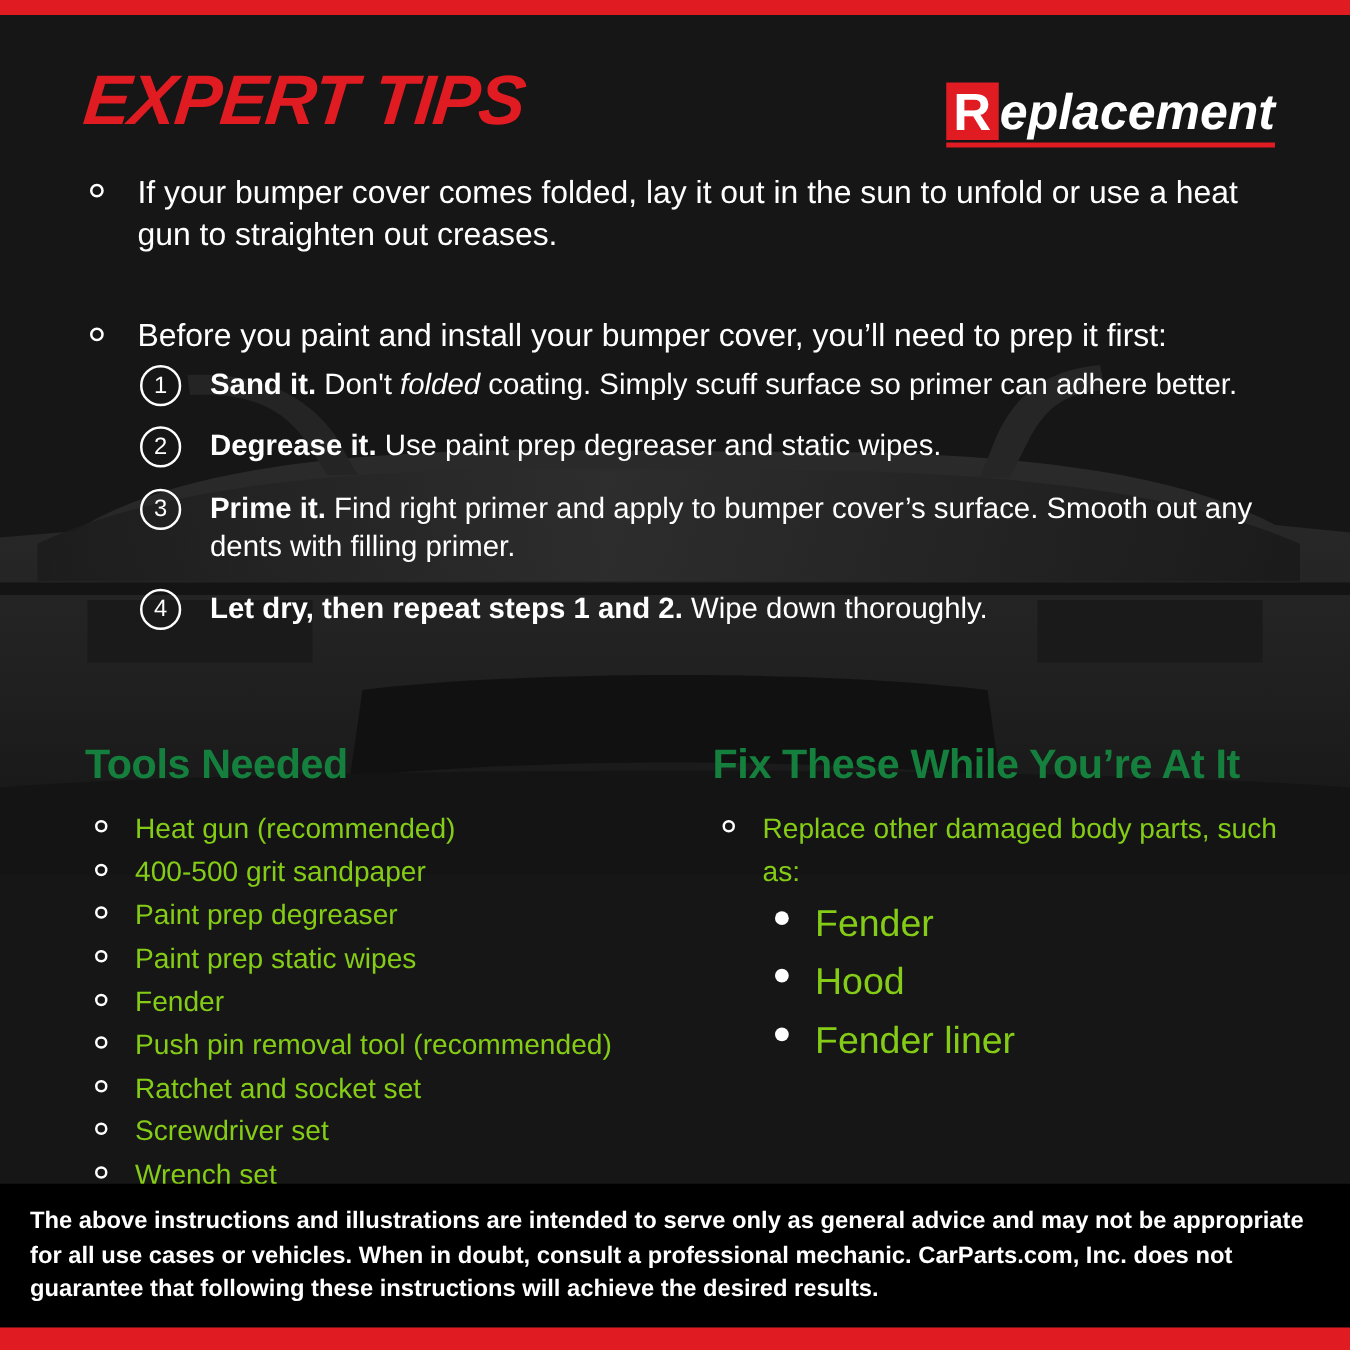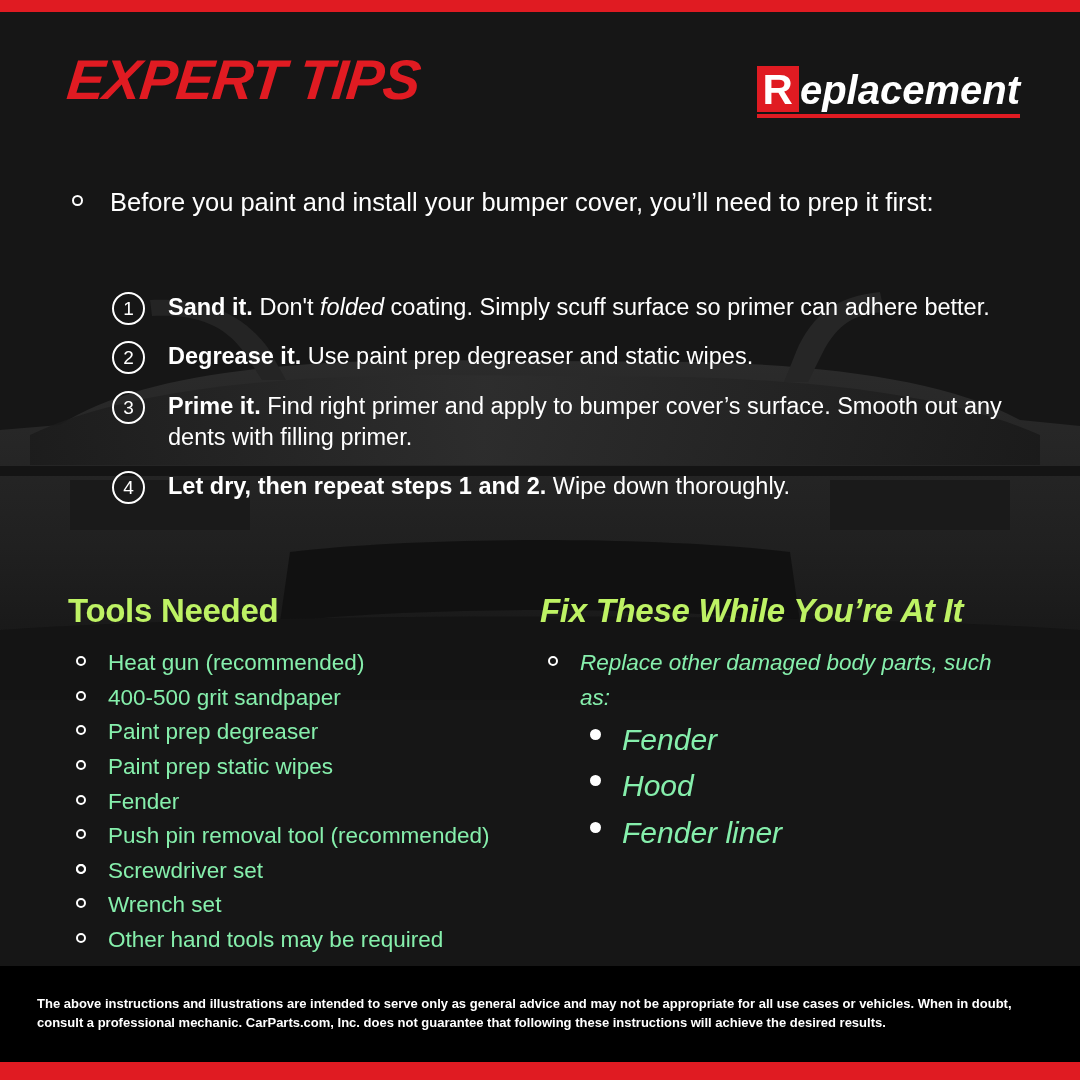--- a/index.html
+++ b/index.html
@@ -161,37 +161,36 @@
   
   .col-left {
     position: absolute;
     top: 592px;
     left: 68px;
     width: 500px;
   }
   .col-right {
     position: absolute;
     top: 592px;
-    left: 540px;
+    left: 570px;
     width: 480px;
-    font-style: italic;
   }
   .col-title {
     font-size: 33px;
     font-weight: bold;
     margin: 0 0 16px 0;
-    color: #bef264;
+    color: #15803d;
     letter-spacing: -0.3px;
   }
   .col-list li {
     position: relative;
     padding-left: 40px;
     font-size: 22.5px;
     line-height: 1.54;
-    color: #86efac;
+    color: #84cc16;
   }
   .col-list .hollow-dot {
     left: 8px;
     top: 10px;
     width: 10px;
     height: 10px;
   }
   .sub-list {
     list-style: none;
     margin: 2px 0 0 0;
@@ -217,22 +216,22 @@
   .disclaimer {
     position: absolute;
     left: 0;
     bottom: 18px;
     width: 1080px;
     background: #000000;
     padding: 12px 20px 12px 20px;
     box-sizing: border-box;
   }
   .disclaimer p {
-    margin: 17px;
-    font-size: 13px;
+    margin: 4px;
+    font-size: 19px;
     font-weight: bold;
     line-height: 1.45;
     color: #ffffff;
   }
 </style>
 </head>
 <body>
 
 <div class="page">
 
@@ -266,20 +265,24 @@
 
     <div class="header">
       <h1 class="title">EXPERT TIPS</h1>
       <div class="logo">
         <span class="r-box">R</span>
         <span class="rest">eplacement</span>
       </div>
     </div>
 
     <ul class="plain main-bullets">
+      <li>
+        <span class="hollow-dot"></span>
+        <span>If your bumper cover comes folded, lay it out in the sun to unfold or use a heat gun to straighten out creases.</span>
+      </li>
       <li style="margin-top:48px;">
         <span class="hollow-dot"></span>
         <span>Before you paint and install your bumper cover, you’ll need to prep it first:</span>
       </li>
     </ul>
 
     <ul class="plain steps">
       <li>
         <span class="step-num">1</span>
         <span class="b">Sand it.</span><span> Don't </span><span class="i">folded</span><span> coating. Simply scuff surface  so primer can adhere better.</span>
@@ -300,21 +303,21 @@
 
     <div class="col-left">
       <h2 class="col-title">Tools Needed</h2>
       <ul class="plain col-list">
         <li><span class="hollow-dot"></span><span>Heat gun (recommended)</span></li>
         <li><span class="hollow-dot"></span><span>400-500 grit sandpaper</span></li>
         <li><span class="hollow-dot"></span><span>Paint prep degreaser</span></li>
         <li><span class="hollow-dot"></span><span>Paint prep static wipes</span></li>
         <li><span class="hollow-dot"></span><span>Fender</span></li>
         <li><span class="hollow-dot"></span><span>Push pin removal tool (recommended)</span></li>
-        <li><span class="hollow-dot"></span></li>
+        <li><span class="hollow-dot"></span><span>Ratchet and socket set</span></li>
         <li><span class="hollow-dot"></span><span>Screwdriver set</span></li>
         <li><span class="hollow-dot"></span><span>Wrench set</span></li>
         <li><span class="hollow-dot"></span><span>Other hand tools may be required</span></li>
       </ul>
     </div>
 
     <div class="col-right">
       <h2 class="col-title">Fix These While You’re At It</h2>
       <ul class="plain col-list">
         <li>

